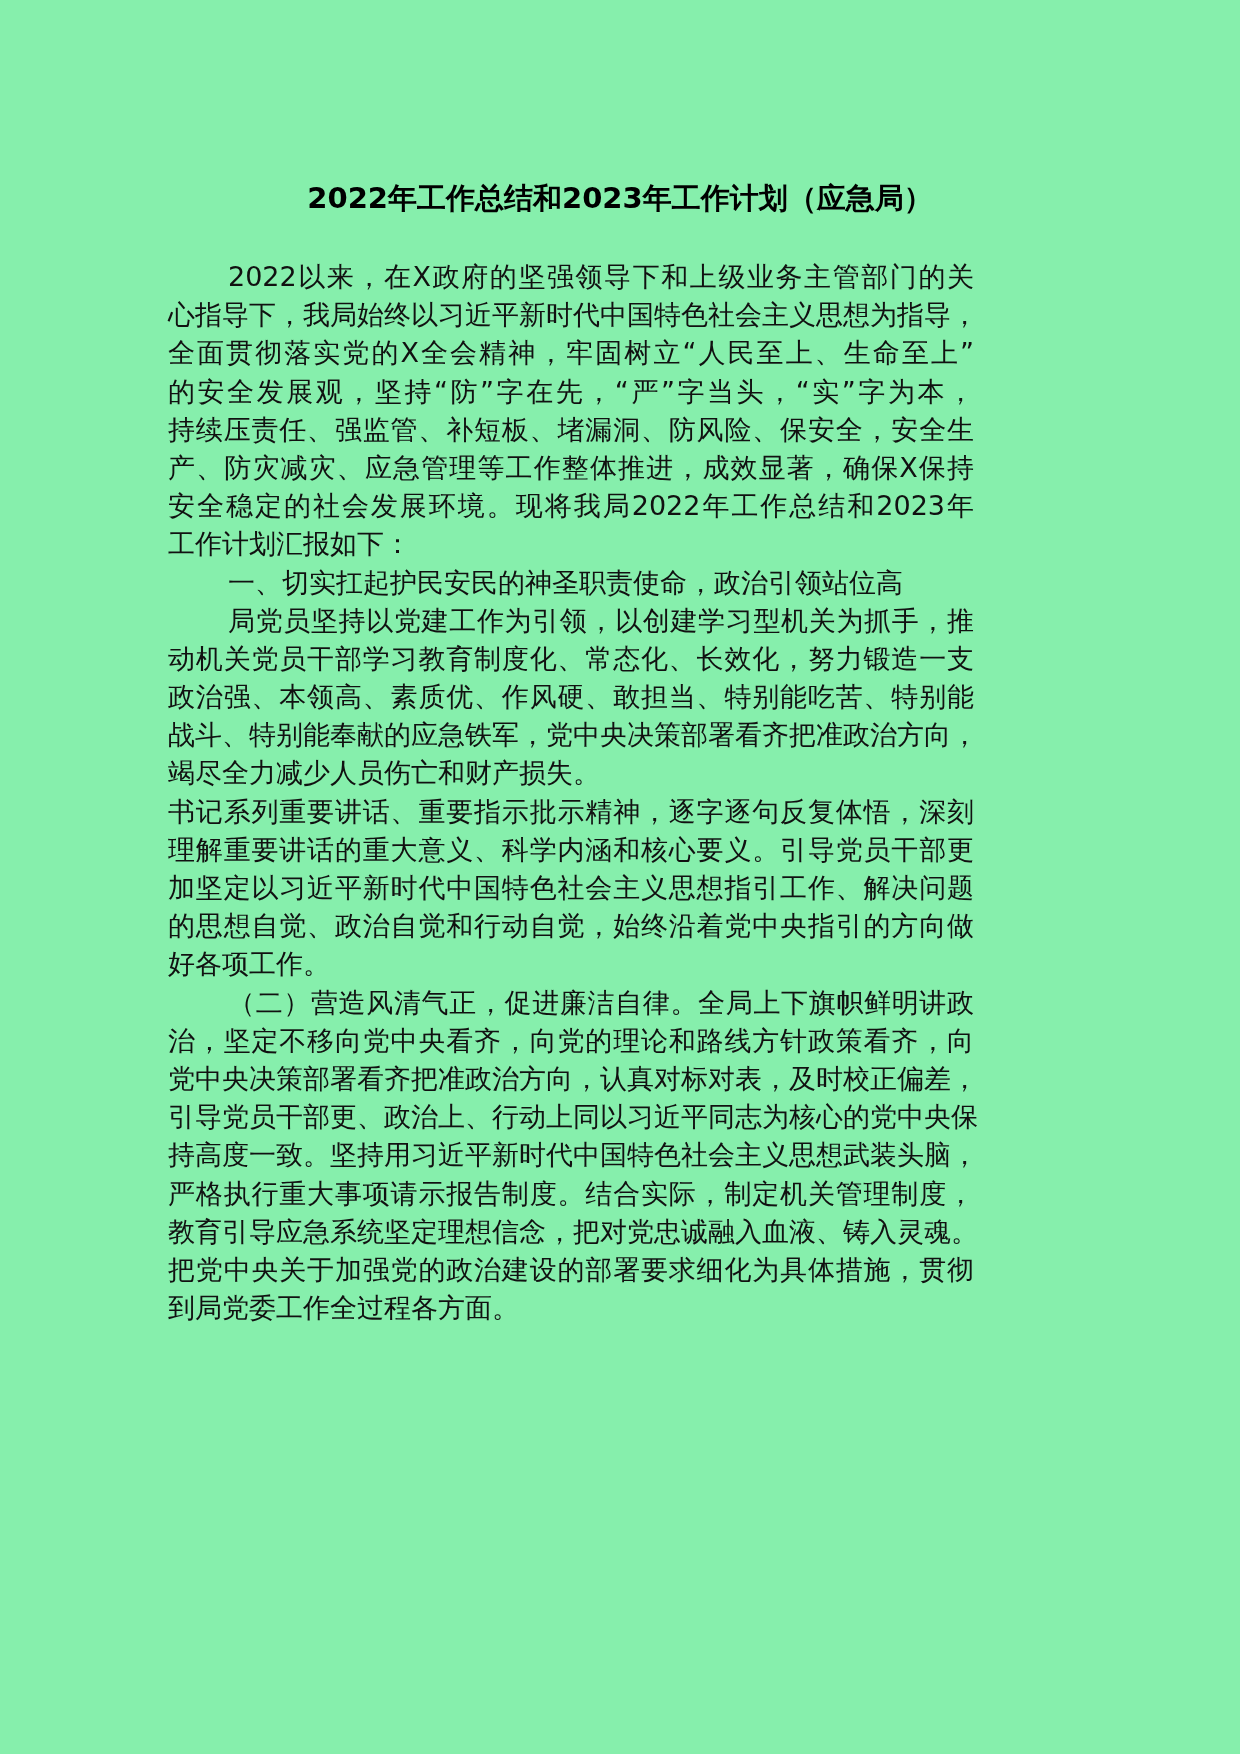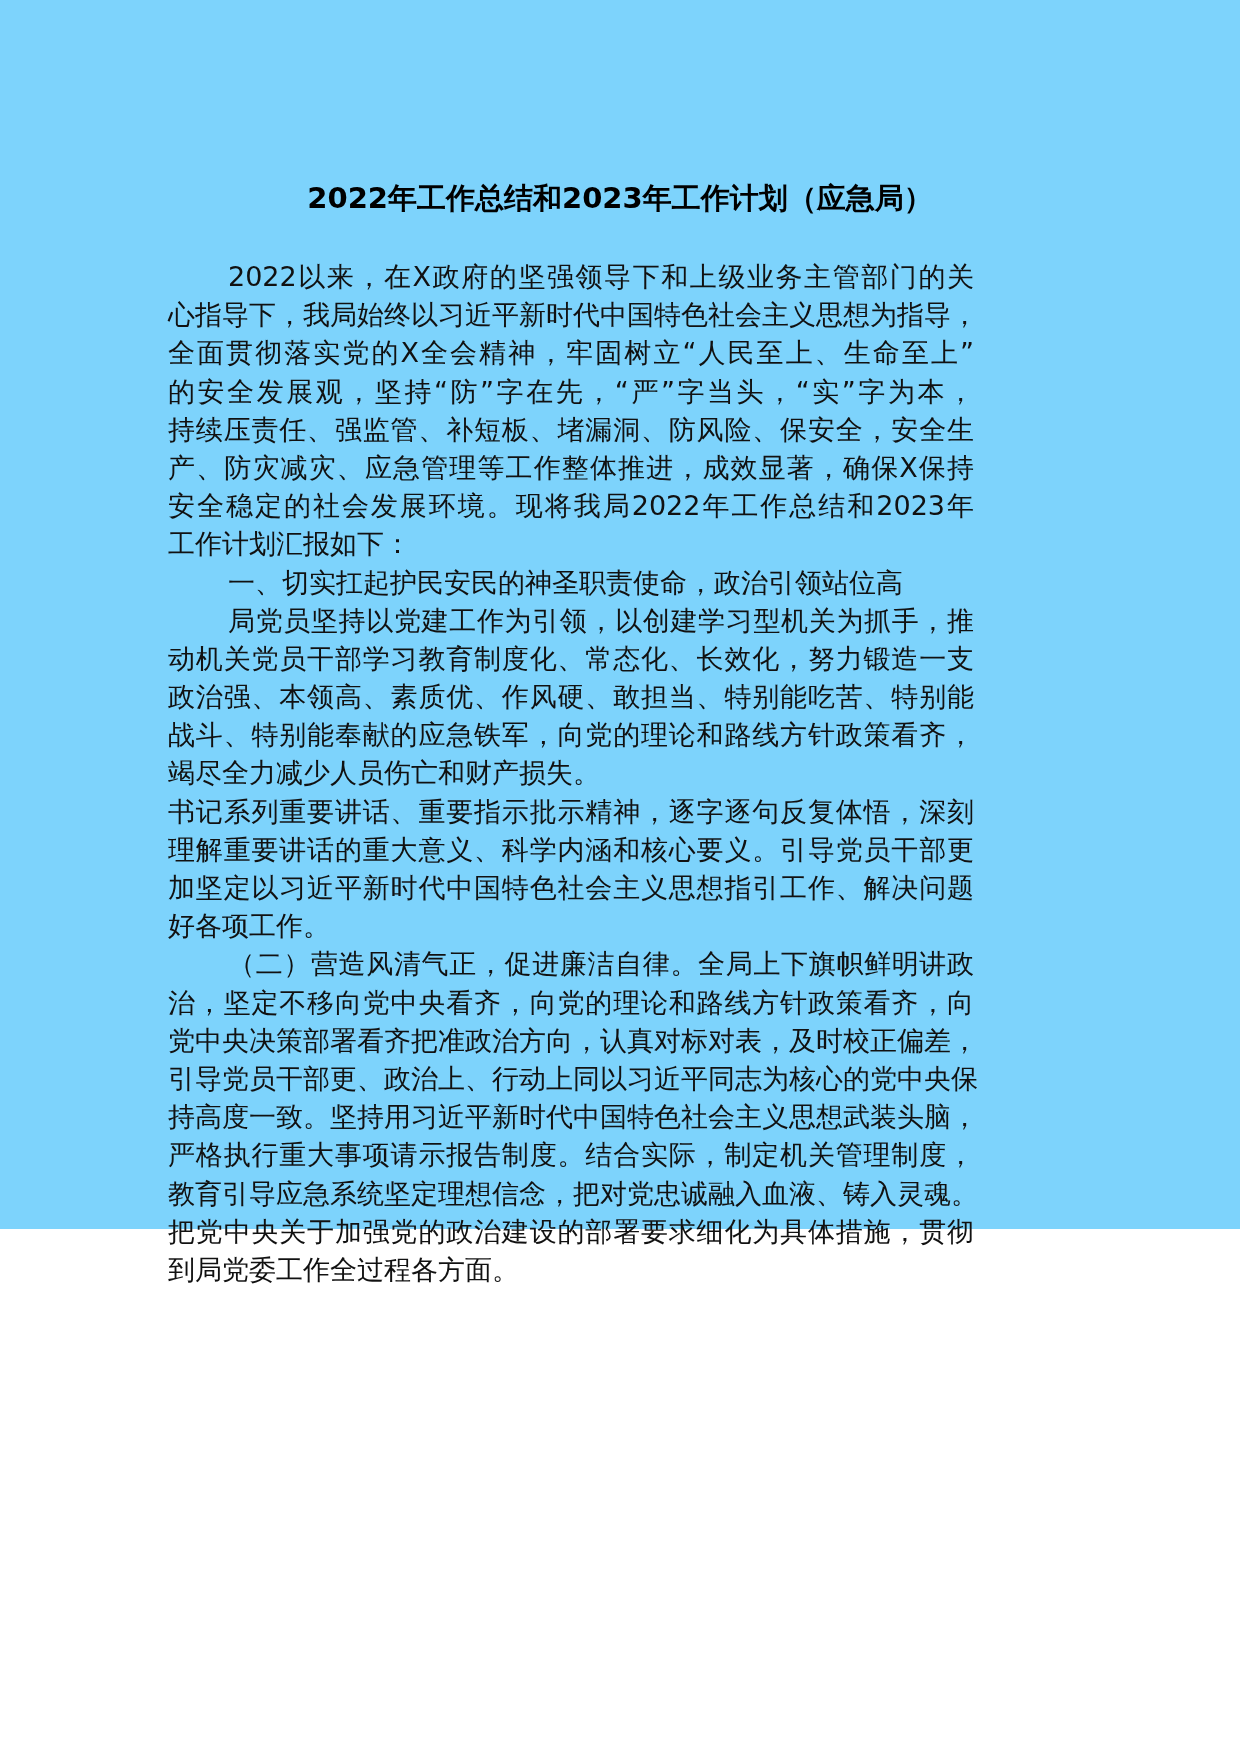--- a/index.html
+++ b/index.html
@@ -1,19 +1,19 @@
 <!DOCTYPE html>
 <html><head>
 <meta charset="utf-8">
 <style>
   html, body { margin: 0; padding: 0; background: #ffffff; }
   body { width: 1240px; height: 1754px; position: relative; overflow: hidden; }
   .page {
-    position: absolute; left: 0; top: 0; width: 1240px; height: 1229px;
-    background: #7dd3fc; color: #111111;
+    position: absolute; left: 0; top: 0; width: 1240px; height: 1754px;
+    background: #86efac; color: #111111;
     font-family: "DejaVu Sans", sans-serif;
   }
   .title {
     position: absolute; left: 0; top: 176px; width: 1240px;
     text-align: center; font-size: 29px; font-weight: bold;
     line-height: 44px; letter-spacing: 0px; color: #000;
   }
   .body {
     position: absolute; left: 168px; top: 258px; width: 806px;
   }
@@ -36,25 +36,26 @@
       <div class="line">全面贯彻落实党的X全会精神，牢固树立“人民至上、生命至上”</div>
       <div class="line">的安全发展观，坚持“防”字在先，“严”字当头，“实”字为本，</div>
       <div class="line">持续压责任、强监管、补短板、堵漏洞、防风险、保安全，安全生</div>
       <div class="line">产、防灾减灾、应急管理等工作整体推进，成效显著，确保X保持</div>
       <div class="line">安全稳定的社会发展环境。现将我局2022年工作总结和2023年</div>
       <div class="line last">工作计划汇报如下：</div>
       <div class="line indent last">一、切实扛起护民安民的神圣职责使命，政治引领站位高</div>
       <div class="line indent">局党员坚持以党建工作为引领，以创建学习型机关为抓手，推</div>
       <div class="line">动机关党员干部学习教育制度化、常态化、长效化，努力锻造一支</div>
       <div class="line">政治强、本领高、素质优、作风硬、敢担当、特别能吃苦、特别能</div>
-      <div class="line">战斗、特别能奉献的应急铁军，向党的理论和路线方针政策看齐，</div>
+      <div class="line">战斗、特别能奉献的应急铁军，党中央决策部署看齐把准政治方向，</div>
       <div class="line last">竭尽全力减少人员伤亡和财产损失。</div>
       <div class="line">书记系列重要讲话、重要指示批示精神，逐字逐句反复体悟，深刻</div>
       <div class="line">理解重要讲话的重大意义、科学内涵和核心要义。引导党员干部更</div>
       <div class="line">加坚定以习近平新时代中国特色社会主义思想指引工作、解决问题</div>
+      <div class="line">的思想自觉、政治自觉和行动自觉，始终沿着党中央指引的方向做</div>
       <div class="line last">好各项工作。</div>
       <div class="line indent">（二）营造风清气正，促进廉洁自律。全局上下旗帜鲜明讲政</div>
       <div class="line">治，坚定不移向党中央看齐，向党的理论和路线方针政策看齐，向</div>
       <div class="line">党中央决策部署看齐把准政治方向，认真对标对表，及时校正偏差，</div>
       <div class="line">引导党员干部更、政治上、行动上同以习近平同志为核心的党中央保</div>
       <div class="line">持高度一致。坚持用习近平新时代中国特色社会主义思想武装头脑，</div>
       <div class="line">严格执行重大事项请示报告制度。结合实际，制定机关管理制度，</div>
       <div class="line">教育引导应急系统坚定理想信念，把对党忠诚融入血液、铸入灵魂。</div>
       <div class="line">把党中央关于加强党的政治建设的部署要求细化为具体措施，贯彻</div>
       <div class="line last">到局党委工作全过程各方面。</div>

